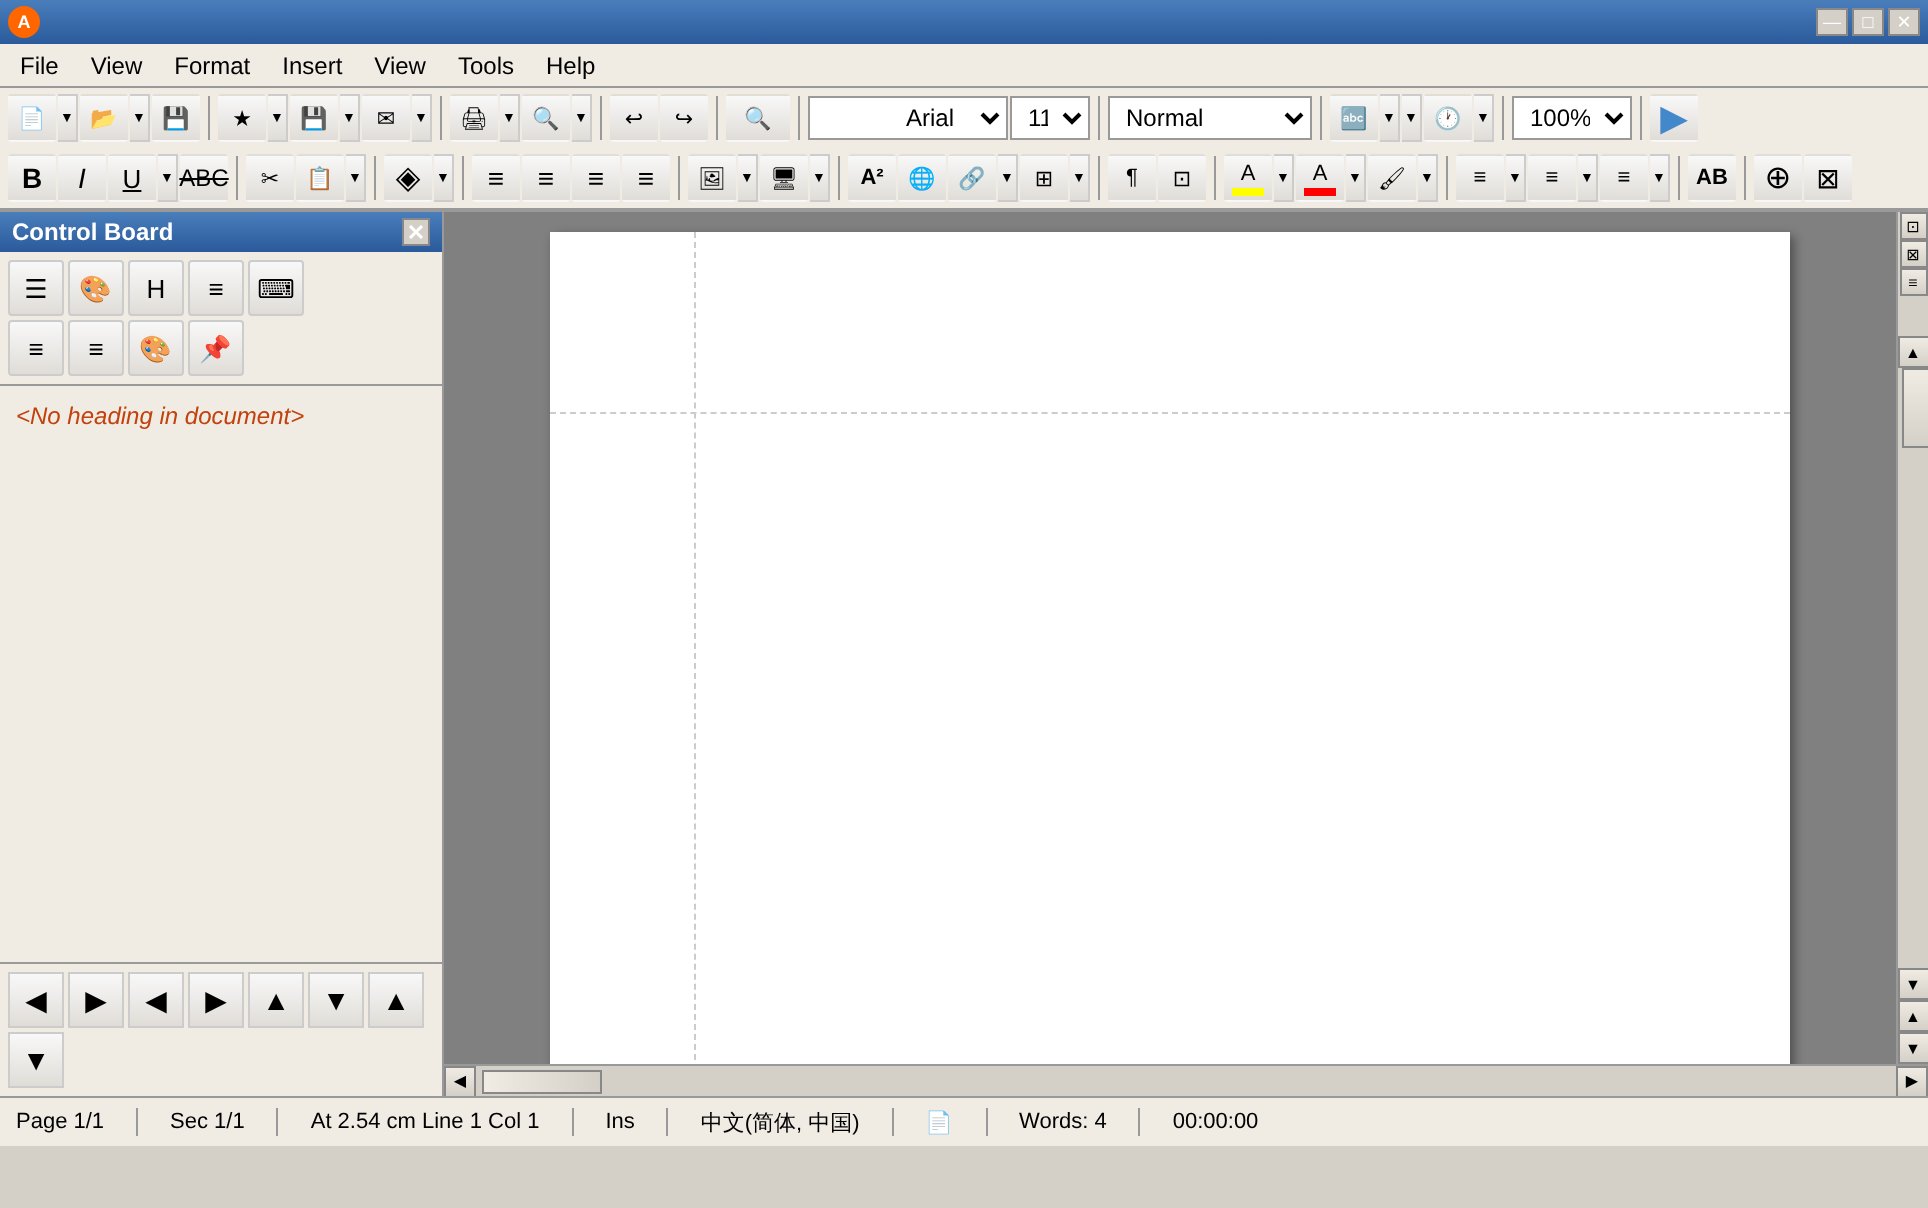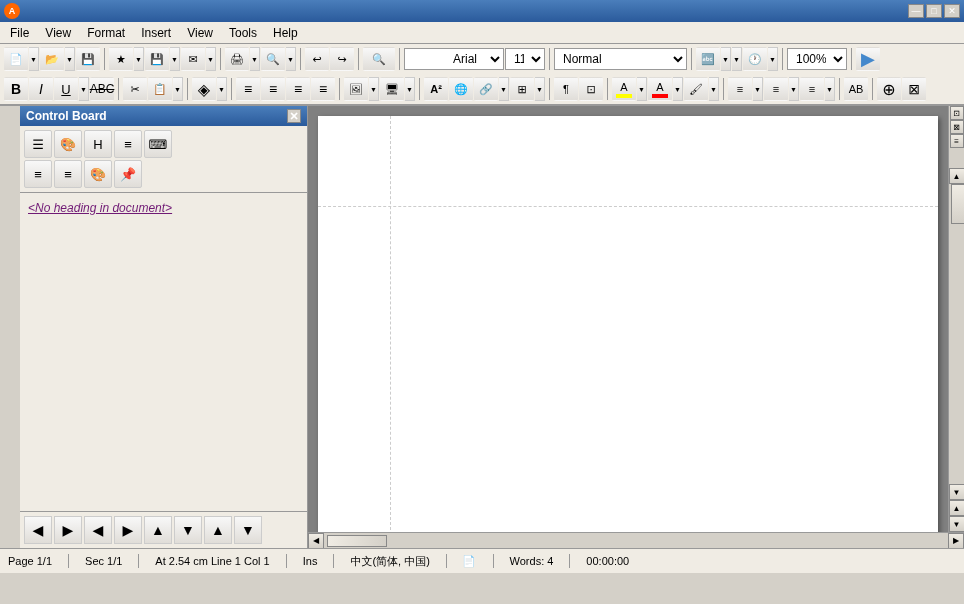--- a/index.html
+++ b/index.html
@@ -78,39 +78,38 @@
       display: flex; align-items: center;
       background: white;
       border: 1px solid #999;
       height: 22px;
       padding: 0 4px;
       cursor: pointer;
       font-size: 12px;
     }
     .font-select { width: 100px; padding-left: 44px; }
     .size-select { width: 40px; }
-    .style-select { width: 133px; }
+    .style-select { width: 102px; }
     .zoom-select { width: 60px; }
 
     
     #main-area {
       display: flex;
       height: calc(100vh - 22px - 22px - 96px - 22px);
       background: #d4d0c8;
       min-height: 380px;
     }
 
     
     #control-board {
-      width: 288px;
+      width: 222px;
       background: #f0ece4;
       border-right: 1px solid #999;
       display: flex;
       flex-direction: column;
-      margin-left: 20px;
     }
     #cb-header {
       background: linear-gradient(to bottom, #4a7ebb, #2a5a9b);
       color: white;
       padding: 3px 6px;
       font-size: 12px;
       font-weight: bold;
       display: flex;
       align-items: center;
       justify-content: space-between;
@@ -130,23 +129,22 @@
       border: 1px solid #ccc;
       display: flex; align-items: center; justify-content: center;
       cursor: pointer;
       font-size: 13px;
       border-radius: 2px;
     }
     #cb-content {
       flex: 1;
       padding: 8px;
       font-size: 12px;
-      color: #701a75;
+      color: #c2410c;
       font-style: italic;
-      text-decoration: underline;
     }
 
     
     #cb-nav {
       border-top: 1px solid #999;
       padding: 4px;
       display: flex;
       gap: 2px;
       flex-wrap: wrap;
     }
@@ -449,21 +447,21 @@
       <div class="tb-btn">≡</div>
       <div class="tb-btn-arrow">▼</div>
       <div class="tb-btn">≡</div>
       <div class="tb-btn-arrow">▼</div>
       <div class="tb-btn">≡</div>
       <div class="tb-btn-arrow">▼</div>
     </div>
     <div class="tb-sep"></div>
 
     <div class="tb-group">
-      <div class="tb-btn" style="font-size:11px;">AB</div>
+      <div class="tb-btn" style="font-size:11px;font-weight:bold;">AB</div>
     </div>
     <div class="tb-sep"></div>
 
     <div class="tb-group">
       <div class="tb-btn" style="font-size:16px;">⊕</div>
       <div class="tb-btn" style="font-size:14px;">⊠</div>
     </div>
   </div>
 </div>
 

